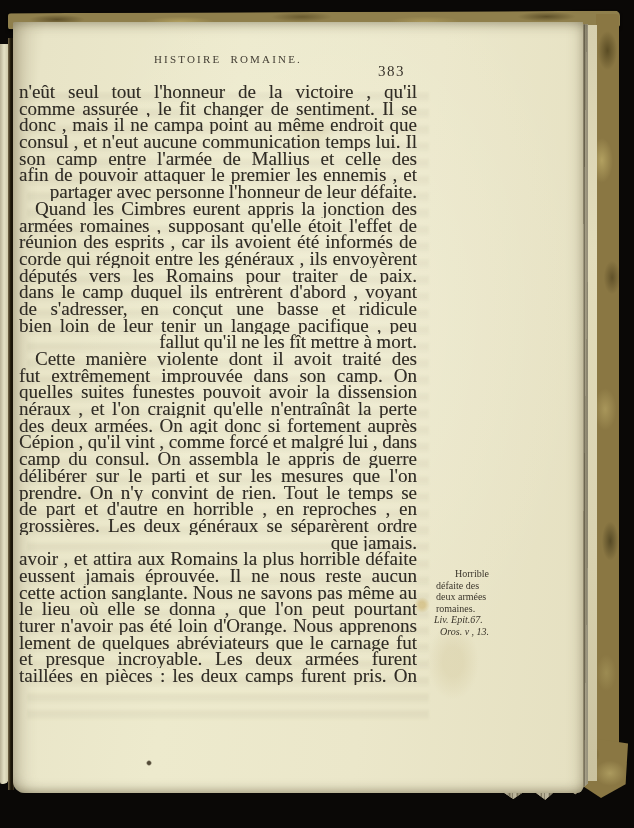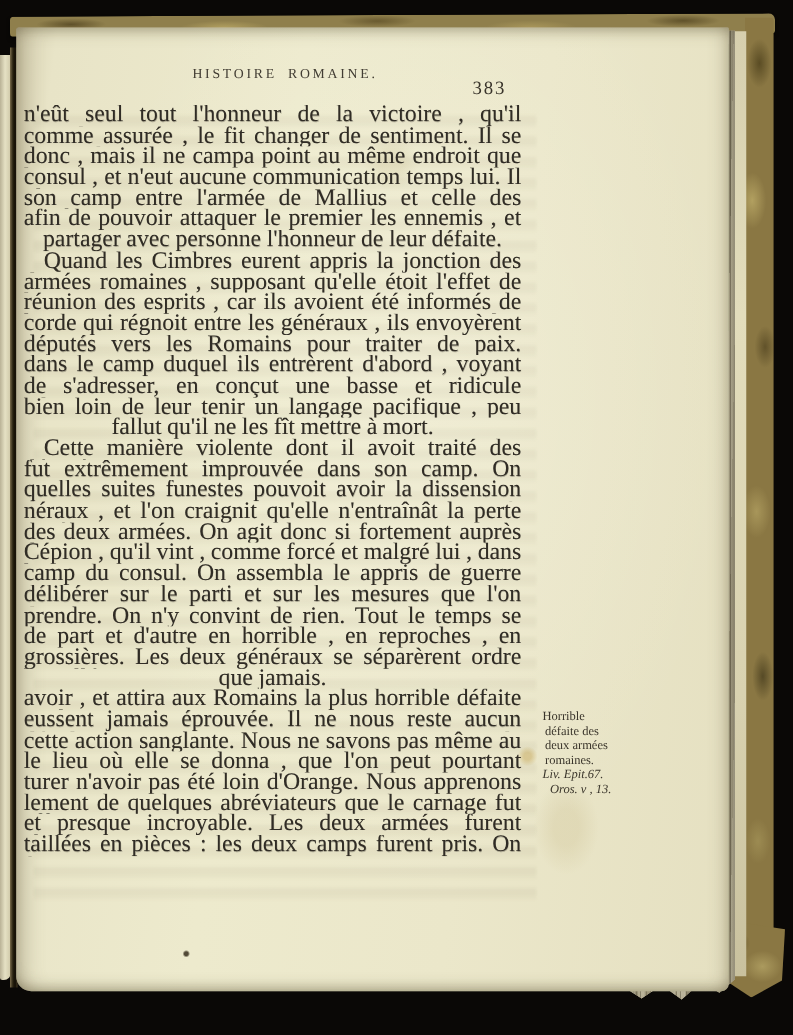--- a/index.html
+++ b/index.html
@@ -77,26 +77,26 @@
   
   .header{position:absolute;left:16px;top:31px;width:398px;color:#423d33;}
   .header .title{display:block;text-align:center;font-size:11px;letter-spacing:2.2px;word-spacing:4px;}
   .header .num{position:absolute;right:22px;top:-3px;font-size:15px;letter-spacing:1.5px;color:#39342b;margin-top:13px;}
 
   .text{position:absolute;left:6px;top:62px;width:398px;font-size:19px;color:#302c25;
         word-spacing:-0.3px;text-shadow:0.3px 0.3px 0 rgba(48,44,37,.3);}
   .ln{line-height:16.7px;height:16.7px;text-align:justify;overflow:hidden;}
   .ln.j::after{content:"";display:inline-block;width:100%;height:0;}
   .ln.ind{text-indent:16px;}
-  .ln.end{text-align:center;}
+  .ln.end{text-align:right;}
 
   .margin-note{position:absolute;left:421px;top:546px;width:76px;font-size:10px;
     line-height:11.6px;color:#3a352b;}
   .mn-line{padding-left:2px;}
-  .mn-line.c{padding-left:0;}
+  .mn-line.c{text-align:center;padding-left:0;}
   .mn-cite{font-style:italic;padding-left:0;}
   .mn-cite.i2{padding-left:6px;}
 </style>
 </head>
 <body>
 
 <div id="stage">
 
   <div class="cover-top"></div>
   <div class="cover-side"></div>

